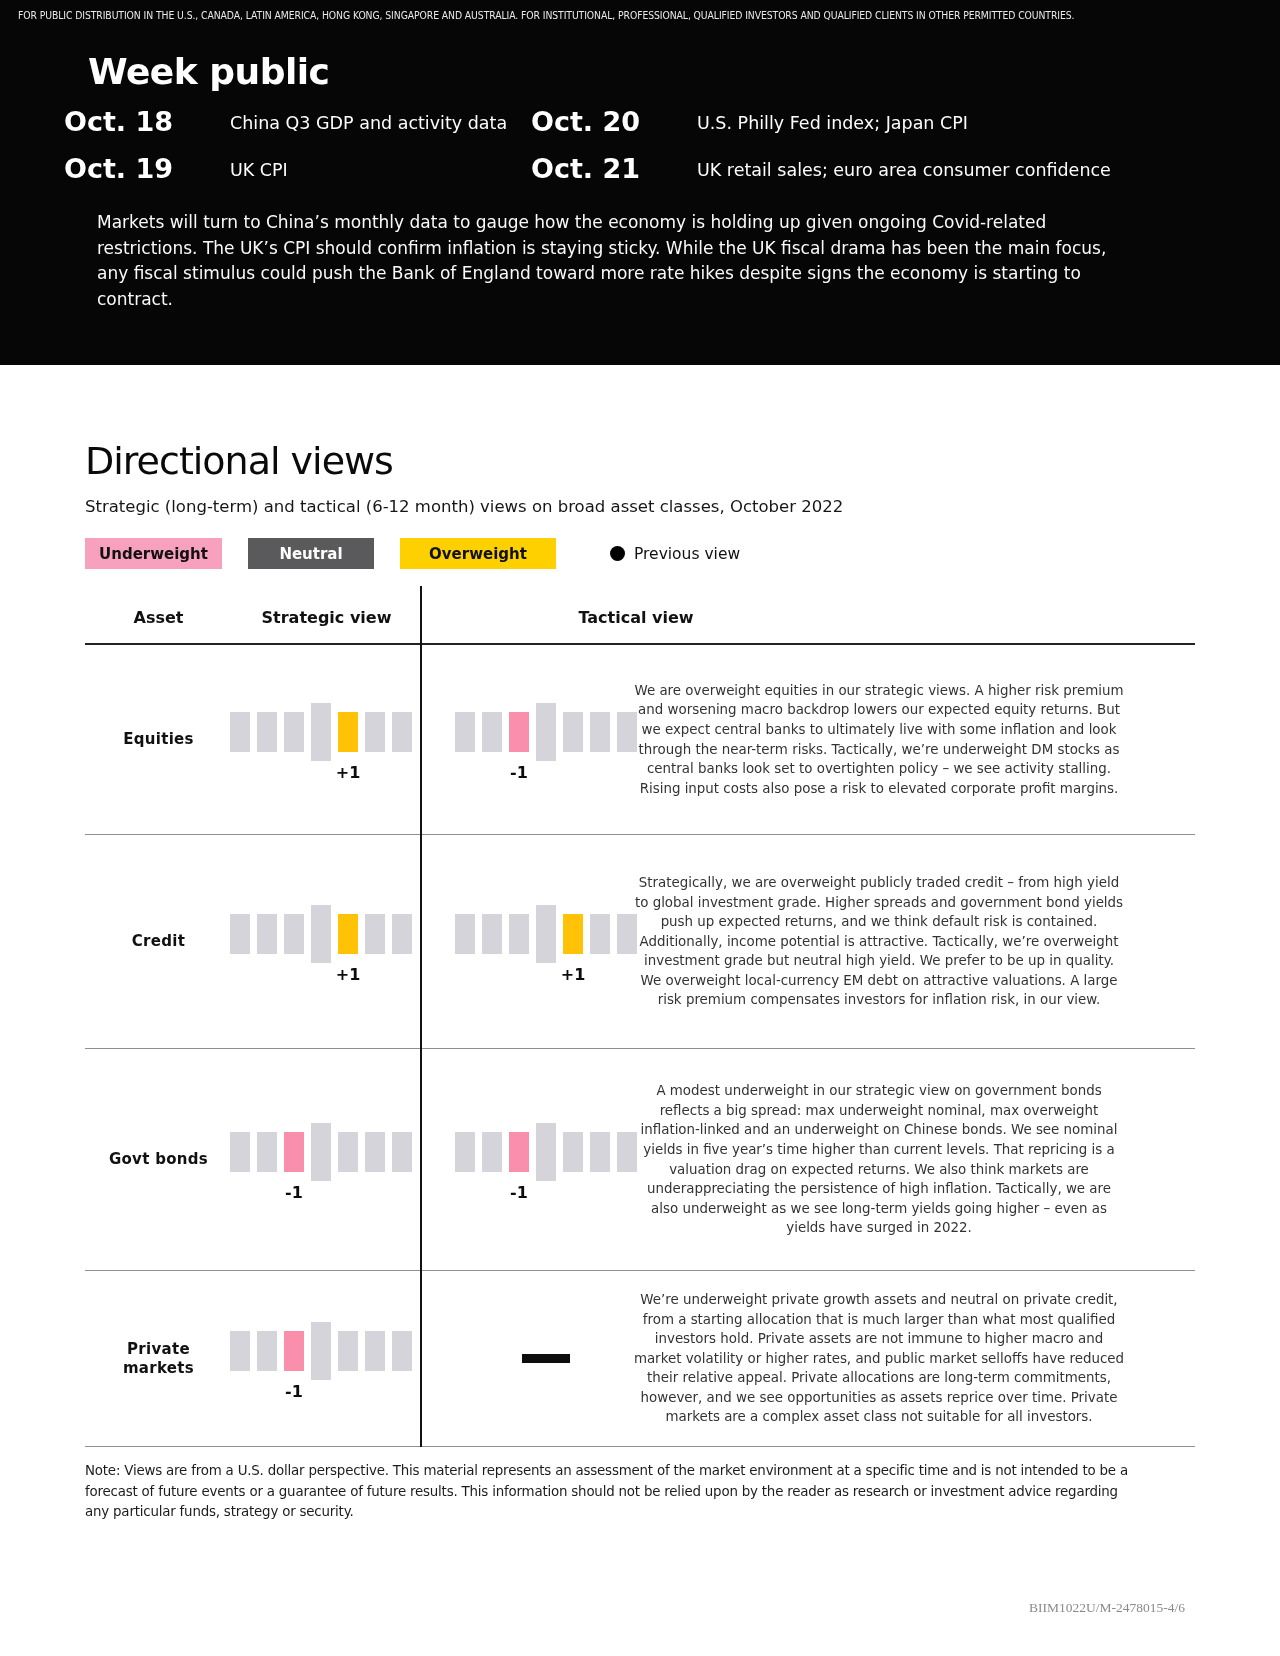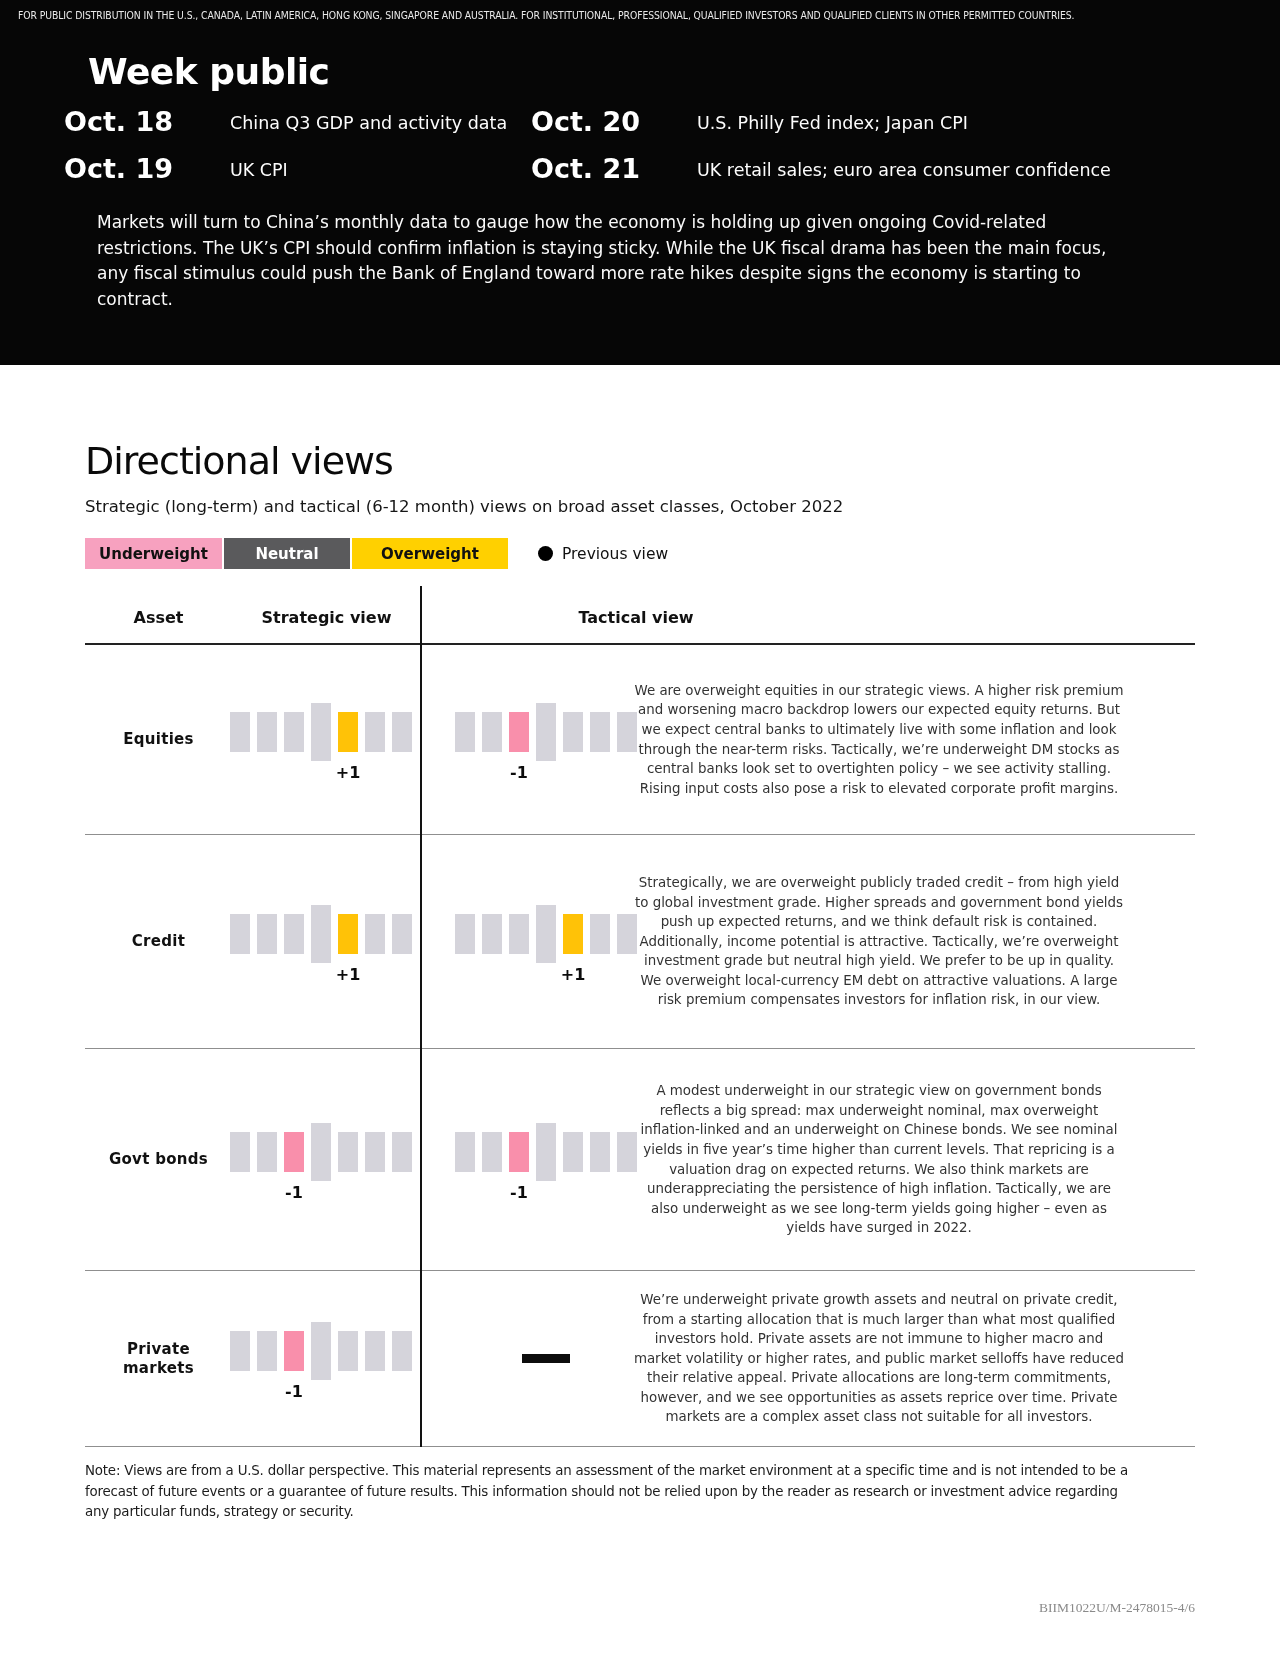--- a/index.html
+++ b/index.html
@@ -24,21 +24,21 @@
   .week-event { font-size:17.5px; line-height:24px; padding-top:5px; color:#fdfdfd; }
   .week-commentary {
     margin:26px 48px 0 57px; font-size:17px; line-height:25.5px; color:#fafafa; max-width:1045px;
   }
 
   
   .directional { padding:0 85px; margin-top:74px; }
   .dv-title { font-size:38px; font-weight:normal; letter-spacing:-1px; color:#0a0a0a; }
   .dv-subtitle { font-size:16.5px; margin-top:14px; color:#161616; }
 
-  .legend { display:flex; align-items:center; margin-top:22px; }
+  .legend { display:flex; align-items:center; margin-top:22px;gap:24px; }
   .pill { height:31px; display:inline-flex; align-items:center; justify-content:center;
           font-weight:bold; font-size:15px; margin-right:2px; }
   .pill-under { width:137px; color:#111; }
   .pill-neutral { width:126px; color:#fff; }
   .pill-over { width:156px; color:#111; }
   .legend-prev { display:flex; align-items:center; margin-left:28px; font-size:15.5px; color:#111; }
   .legend-dot { width:15px; height:15px; border-radius:50%; background:#000; margin-right:9px; }
 
   
   .views-table { position:relative; margin-top:17px;text-align:center; }
@@ -69,21 +69,21 @@
   .bar-label { position:absolute; top:70px; left:50%; transform:translateX(-50%);
                font-size:16px; font-weight:bold; color:#0c0c0c; white-space:nowrap; }
   .no-view-dash { width:48px; height:9px; background:#0d0d0d; margin-left:67px; align-self:center; }
   .desc-cell { font-size:13.4px; line-height:19.6px; color:#333; padding:6px 2px 6px 0; max-width:496px; }
 
   .note {
     margin:14px 85px 0 85px; font-size:13.4px; line-height:20.5px; color:#1c1c1c;
     letter-spacing:-0.2px; max-width:1045px;
   }
   .doc-footer {
-    position:absolute; top:1600px; right:85px;
+    position:absolute; top:1600px; right:95px;
     font-family:"Liberation Serif","DejaVu Serif",serif; font-size:13.5px; color:#8a8a8a;
   }
 </style>
 </head>
 <body>
 
 <header class="banner">
   <div class="banner-disclaimer">FOR PUBLIC DISTRIBUTION IN THE U.S., CANADA, LATIN AMERICA, HONG KONG, SINGAPORE AND AUSTRALIA. FOR INSTITUTIONAL, PROFESSIONAL, QUALIFIED INVESTORS AND QUALIFIED CLIENTS IN OTHER PERMITTED COUNTRIES.</div>
   <h1 class="week-title">Week public</h1>
 

